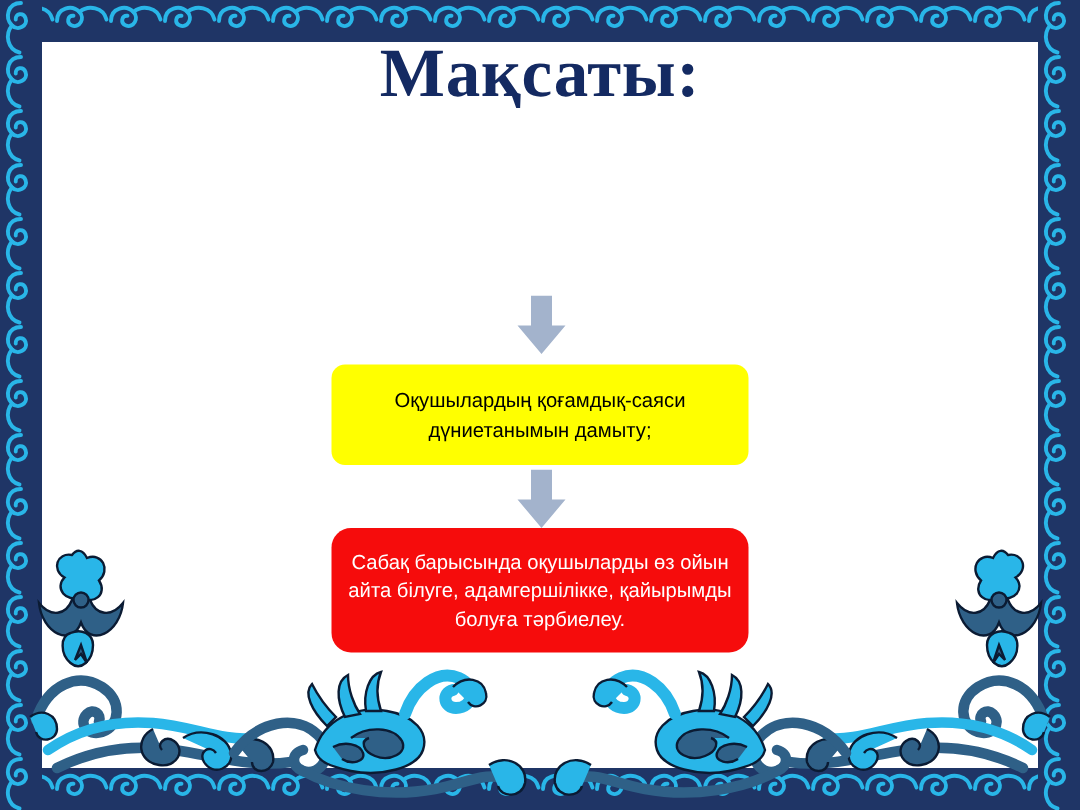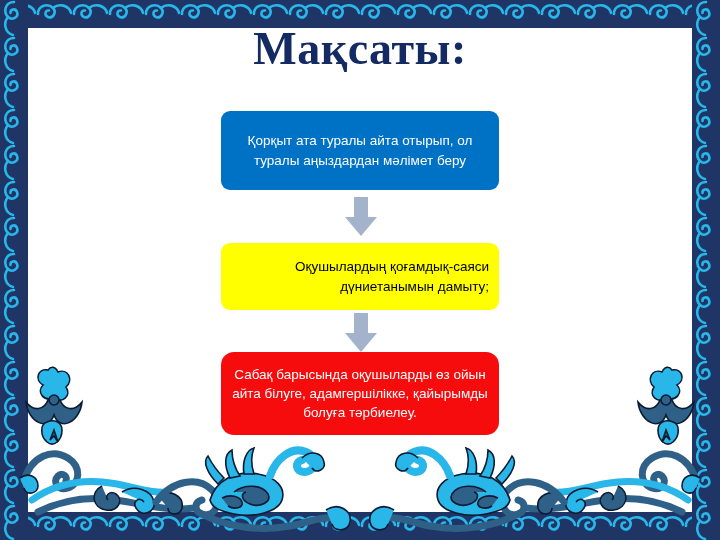--- a/index.html
+++ b/index.html
@@ -81,21 +81,20 @@
     top: 111px;
     height: 79px;
     background: #0072c6;
     color: #ffffff;
   }
   .box-yellow {
     top: 243px;
     height: 67px;
     background: #ffff00;
     color: #000000;
-    text-align: right;
   }
   .box-red {
     top: 352px;
     height: 83px;
     background: #f60c0c;
     color: #ffffff;
     border-radius: 13px;
   }
   .flowbox span { display: block; }
 
@@ -305,23 +304,20 @@
         <path d="M84,52 C94,44 112,44 118,54 C122,62 110,68 100,64 C92,61 90,54 96,52" fill="#2f6087"></path>
         <path d="M72,58 C80,54 90,56 92,62 C94,68 84,70 78,66" fill="#2f6087"></path>
         <path d="M52,74 C74,86 108,92 140,86 C158,83 170,76 182,78" fill="none" stroke="#2f6087" stroke-width="7" stroke-linecap="round"></path>
         <path d="M176,70 C188,62 202,70 200,82 C198,92 184,92 182,84" fill="#29b6e8"></path>
       </g>
     </svg>
   </div>
 
   <div class="title">Мақсаты:</div>
 
-  <div class="flowbox box-blue">
-    <span>Қорқыт ата  туралы айта отырып, ол туралы аңыздардан мәлімет беру</span>
-  </div>
 
   <div class="arrow arrow-1">
     <svg width="34" height="40" viewBox="0 0 34 40">
       <path d="M10,0 L24,0 L24,20 L33,20 L17,39 L1,20 L10,20 Z" fill="#a3b3cc"></path>
     </svg>
   </div>
 
   <div class="flowbox box-yellow">
     <span>Оқушылардың  қоғамдық-саяси дүниетанымын дамыту;</span>
   </div>

